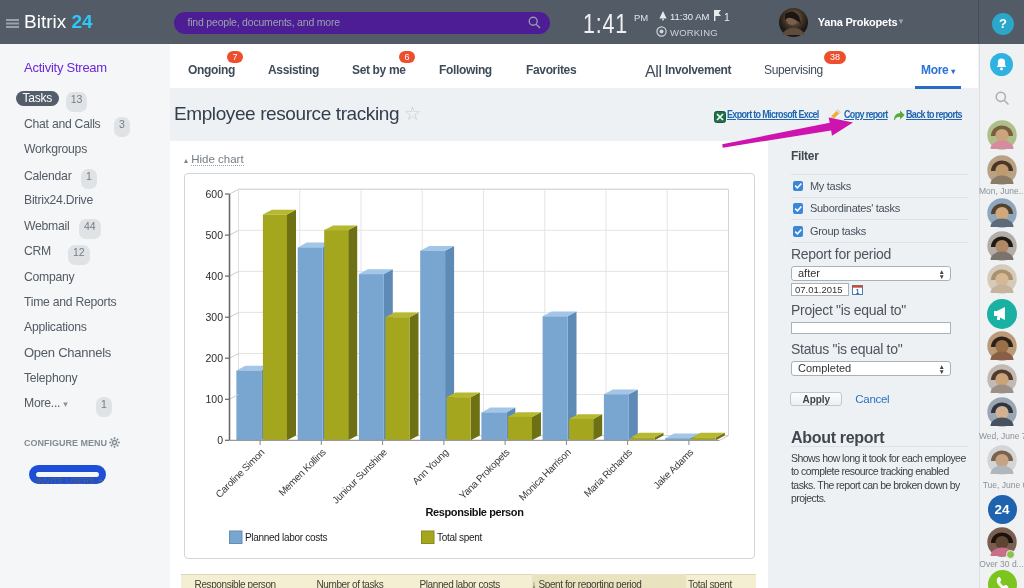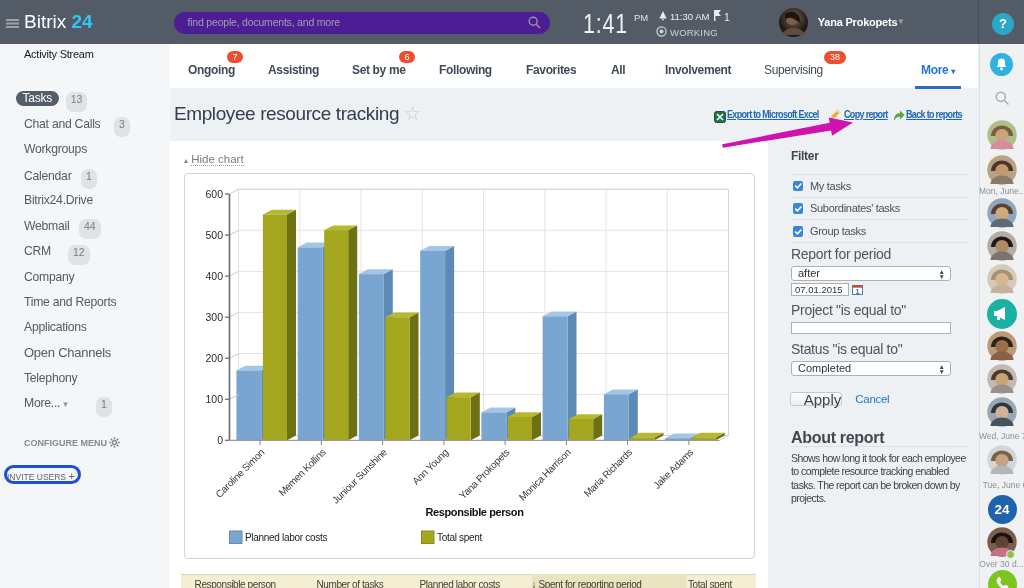--- a/index.html
+++ b/index.html
@@ -138,21 +138,21 @@
     <rect x="3" y="9.5" width="3" height="3.5" fill="#fff"></rect>
   </svg>
 <div class="abs" style="left:987.5px;top:494.5px;width:29px;height:29px;border-radius:50%;background:#1f62ae;color:#fff;font-size:13.5px;font-weight:bold;text-align:center;line-height:29px">24</div>
 <div class="abs" style="left:1006px;top:550px;width:9px;height:9px;border-radius:50%;background:#8bc34a;border:1.5px solid #eff1f2"></div>
 <div class="abs" style="left:987.5px;top:570px;width:29px;height:29px;border-radius:50%;background:#7cc51e"></div>
 <svg width="15" height="15" style="position:absolute;left:994.5px;top:576px">
     <path d="M3.2 1.2 c1 -0.6 2 0.2 2.6 1.4 c0.6 1.1 0.5 2.2 -0.3 2.8 c-0.5 0.4 -0.5 0.8 0 1.7 c0.6 1 1.3 1.8 2.2 2.4 c0.8 0.5 1.2 0.5 1.6 0 c0.7 -0.8 1.8 -0.8 2.8 -0.1 c1.1 0.8 1.7 1.8 1 2.7 c-0.9 1.2 -2.5 1.7 -4.3 1.1 c-2.6 -0.9 -4.8 -2.9 -6.3 -5.6 c-1.1 -2.1 -1.2 -4.2 0.7 -6.4 z" fill="#fff"></path>
   </svg>
 
 <div class="abs" style="left:0;top:44px;width:170px;height:544px;background:#f4f6f7"></div>
-<div style="position:absolute;left:24px;top:48px;font-size:11px;letter-spacing:-0.25px;color:#0f172a">Activity Stream</div>
+<div style="position:absolute;left:24px;top:60px;font-size:13px;letter-spacing:-0.25px;color:#6d28d9">Activity Stream</div>
 <div style="position:absolute;left:15.5px;top:91.2px;width:43.5px;height:15px;background:#545d6a;border-radius:8px;color:#fff;font-size:12px;letter-spacing:-0.2px;line-height:15px;text-align:center">Tasks</div>
 <div class="mb" style="left:65.7px;top:91.9px">13</div>
 <div style="position:absolute;left:24px;top:116.9px;font-size:12.2px;letter-spacing:-0.25px;color:#535b65">Chat and Calls</div>
 <div class="mb" style="left:114px;top:117.4px">3</div>
 <div style="position:absolute;left:24px;top:142.3px;font-size:12.2px;letter-spacing:-0.25px;color:#535b65">Workgroups</div>
 <div style="position:absolute;left:24px;top:168.5px;font-size:12.2px;letter-spacing:-0.25px;color:#535b65">Calendar</div>
 <div class="mb" style="left:81px;top:169.0px">1</div>
 <div style="position:absolute;left:24px;top:193.3px;font-size:12.2px;letter-spacing:-0.25px;color:#535b65">Bitrix24.Drive</div>
 <div style="position:absolute;left:24px;top:218.7px;font-size:12.2px;letter-spacing:-0.25px;color:#535b65">Webmail</div>
 <div class="mb" style="left:79px;top:219.2px">44</div>
@@ -172,29 +172,29 @@
       <line x1="5.5" y1="0.2" x2="5.5" y2="2.2"></line>
       <line x1="5.5" y1="8.8" x2="5.5" y2="10.8"></line>
       <line x1="0.2" y1="5.5" x2="2.2" y2="5.5"></line>
       <line x1="8.8" y1="5.5" x2="10.8" y2="5.5"></line>
       <line x1="1.8" y1="1.8" x2="3.2" y2="3.2"></line>
       <line x1="7.8" y1="7.8" x2="9.2" y2="9.2"></line>
       <line x1="1.8" y1="9.2" x2="3.2" y2="7.8"></line>
       <line x1="7.8" y1="3.2" x2="9.2" y2="1.8"></line>
     </g>
   </svg>
-<div class="abs" style="left:4px;top:464.5px;width:77px;height:19px;border:3px solid #1d4ed8;border-radius:10px;font-size:8.5px;color:#5a636d;line-height:17px;white-space:nowrap">INVITE USERS <span style="font-size:11px">+</span></div>
+<div class="abs" style="left:29px;top:464.5px;width:77px;height:19px;border:7px solid #1d4ed8;border-radius:10px;font-size:8.5px;color:#5a636d;line-height:17px;white-space:nowrap">INVITE USERS <span style="font-size:11px">+</span></div>
 
 <div class="abs" style="left:170px;top:44px;width:808px;height:43.5px;background:#fff"></div>
 <div class="abs" style="left:188px;top:63px;font-size:12px;letter-spacing:-0.35px;font-weight:600;color:#3f4b59">Ongoing</div>
 <div class="abs" style="left:268px;top:63px;font-size:12px;letter-spacing:-0.35px;font-weight:600;color:#3f4b59">Assisting</div>
 <div class="abs" style="left:352px;top:63px;font-size:12px;letter-spacing:-0.35px;font-weight:600;color:#3f4b59">Set by me</div>
 <div class="abs" style="left:439px;top:63px;font-size:12px;letter-spacing:-0.35px;font-weight:600;color:#3f4b59">Following</div>
 <div class="abs" style="left:526px;top:63px;font-size:12px;letter-spacing:-0.35px;font-weight:600;color:#3f4b59">Favorites</div>
-<div class="abs" style="left:611px;top:63px;font-size:12px;letter-spacing:-0.35px;font-weight:700;color:#3f4b59">All</div>
+<div class="abs" style="left:645px;top:63px;font-size:16px;letter-spacing:-0.35px;font-weight:400;color:#3f4b59">All</div>
 <div class="abs" style="left:665px;top:63px;font-size:12px;letter-spacing:-0.35px;font-weight:600;color:#3f4b59">Involvement</div>
 <div class="abs" style="left:764px;top:63px;font-size:12px;letter-spacing:-0.35px;font-weight:400;color:#3f4b59">Supervising</div>
 <div class="abs" style="left:921px;top:63px;font-size:12px;letter-spacing:-0.35px;font-weight:600;color:#2973d4">More <span style="font-size:8px">▾</span></div>
 <div class="abs" style="left:915px;top:86px;width:46px;height:2.5px;background:#2b6bc4"></div>
 <div class="abs" style="left:227px;top:50.5px;width:16px;height:12.5px;background:#ed4e2e;border-radius:7px;color:#fff;font-size:9px;line-height:12.5px;text-align:center">7</div>
 <div class="abs" style="left:399px;top:50.5px;width:16px;height:12.5px;background:#ed4e2e;border-radius:7px;color:#fff;font-size:9px;line-height:12.5px;text-align:center">6</div>
 <div class="abs" style="left:824px;top:50.5px;width:22px;height:13px;background:#ed4e2e;border-radius:7px;color:#fff;font-size:9px;line-height:13px;text-align:center">38</div>
 
 <div class="abs" style="left:174px;top:102px;font-size:19px;letter-spacing:-0.4px;color:#333f4d">Employee resource tracking <span style="color:#c2cad0;font-size:19px">☆</span></div>
 
@@ -371,17 +371,17 @@
 <div class="abs" style="left:791px;top:283px;width:58px;height:13px;background:#fff;border:1px solid #a9b2b8;font-size:9.5px;color:#333;line-height:12px;padding-left:3px">07.01.2015</div>
 <svg width="11" height="11" style="position:absolute;left:852px;top:284px">
     <rect x="0.5" y="1.5" width="10" height="9" fill="#fff" stroke="#4a7fb5"></rect>
     <rect x="0.5" y="1.5" width="10" height="2.2" fill="#d24a2e"></rect>
     <text x="5.5" y="9.5" text-anchor="middle" font-size="6.5" fill="#2b5fa0" font-weight="bold">1</text>
   </svg>
 <div class="flabel" style="top:301.5px">Project "is equal to"</div>
 <div class="abs" style="left:791px;top:322.4px;width:160px;height:12px;background:#fff;border:1px solid #a9b2b8"></div>
 <div class="flabel" style="top:340.5px">Status "is equal to"</div>
 <div class="fsel" style="top:360.7px">Completed<span class="spin">▲<br>▼</span></div>
-<div class="abs" style="left:790.3px;top:391.8px;width:52px;height:14px;background:linear-gradient(#fdfdfd,#eee);border:1px solid #c3c9cd;border-radius:3px;font-size:15px;font-weight:normal;color:#3f454c;text-align:right;line-height:13px">Apply</div>
+<div class="abs" style="left:790.3px;top:391.8px;width:52px;height:14px;background:linear-gradient(#fdfdfd,#eee);border:1px solid #c3c9cd;border-radius:3px;font-size:10px;font-weight:bold;color:#3f454c;text-align:center;line-height:13px">Apply</div>
 <div class="abs" style="left:855.3px;top:392.5px;font-size:11.5px;letter-spacing:-0.3px;color:#2774c7">Cancel</div>
 <div class="abs" style="left:791px;top:428.5px;font-size:16px;letter-spacing:-0.3px;font-weight:bold;color:#40474f">About report</div>
 <div class="sep" style="top:445.6px"></div>
 <div class="abs" style="left:791px;top:451.5px;width:195px;font-size:10.5px;letter-spacing:-0.55px;line-height:13.5px;color:#3c4248">Shows how long it took for each employee<br>to complete resource tracking enabled<br>tasks. The report can be broken down by<br>projects.</div>
 
 </body></html>

